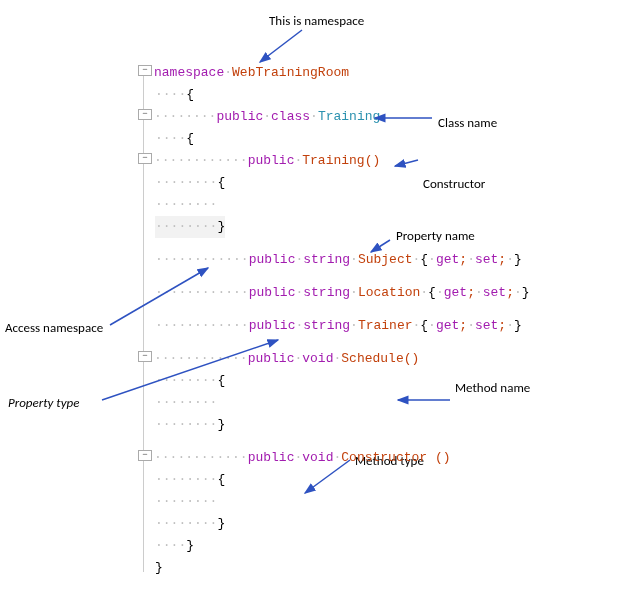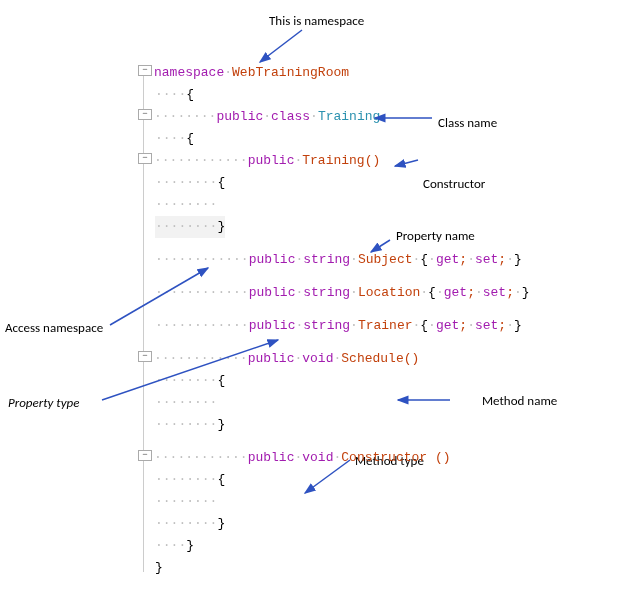--- a/index.html
+++ b/index.html
@@ -76,21 +76,21 @@
 </style>
 </head>
 <body>
 
 <div class="annotation" style="left:269px; top:13px;">This is namespace</div>
 <div class="annotation" style="left:438px; top:115px;">Class name</div>
 <div class="annotation" style="left:423px; top:152px;margin-top:24px;">Constructor</div>
 <div class="annotation" style="left:396px; top:228px;">Property name</div>
 <div class="annotation" style="left:5px; top:320px;">Access namespace</div>
 <div class="annotation" style="left:8px; top:395px;font-style:italic;">Property type</div>
-<div class="annotation" style="left:455px; top:393px;margin-left:27px;">Method name</div>
+<div class="annotation" style="left:455px; top:380px;">Method name</div>
 <div class="annotation" style="left:355px; top:453px;">Method type</div>
 
 <div class="outline-v"></div>
 
 <div class="code-area">
 
   <div class="line"><span class="gutter">−</span><span class="kw">namespace</span><span class="dots">·</span><span class="ident">WebTrainingRoom</span></div>
 
   <div class="line"><span class="gutter-empty"></span><span class="dots">····</span><span class="brace">{</span></div>
 

